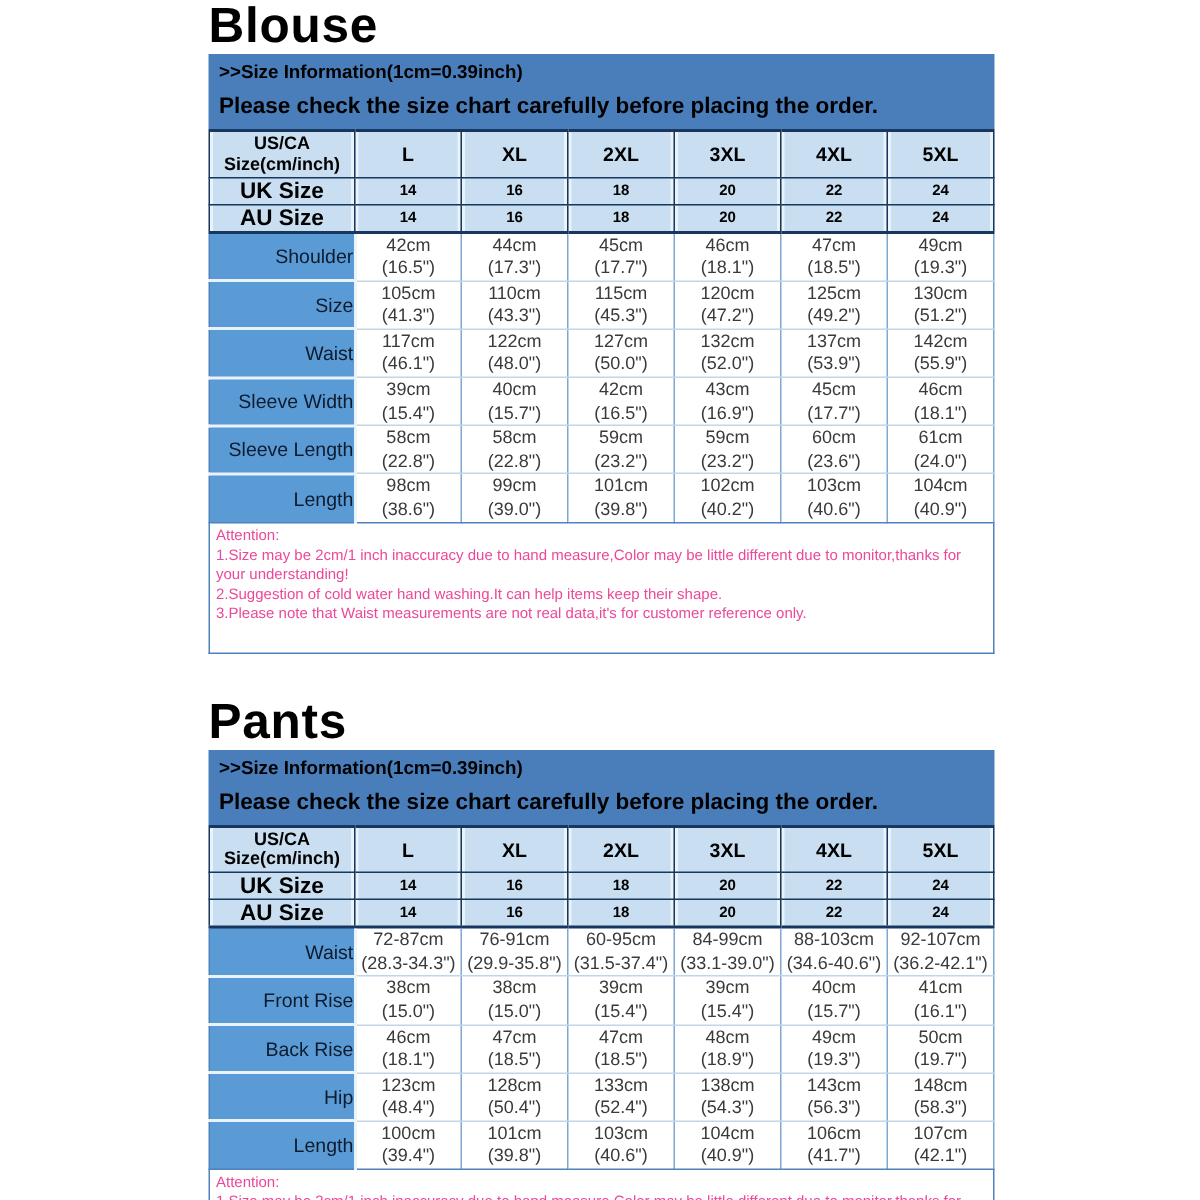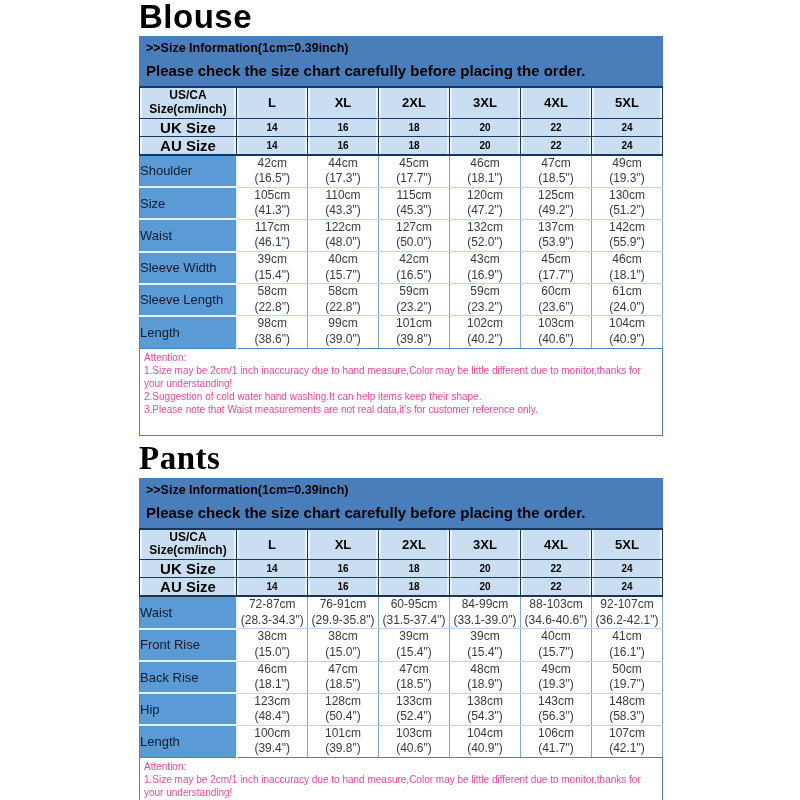--- a/index.html
+++ b/index.html
@@ -9,21 +9,21 @@
     font-family: "Liberation Sans", "DejaVu Sans", sans-serif;
     color: #000;
   }
   .page { width: 700px; height: 800px; background: #fff; }
   .content { margin-left: 139px; width: 524px; padding-top: 0; }
 
   .section-title {
     font-size: 33px; font-weight: bold; color: #000;
     line-height: 1.0; letter-spacing: 0.5px; margin: 0 0 3px 0;
   }
-  .section-title.pants { margin-top: 6px; font-family: Liberation Serif, serif; }
+  .section-title.pants { margin-top: 28px; }
 
   .banner {
     background: #4A7EBB; color: #000000; padding: 5px 7px 7px 7px;
   }
   .banner .line1 { font-size: 12.5px; font-weight: bold; margin-bottom: 7px; }
   .banner .line2 { font-size: 15px; font-weight: bold; }
 
   table.size-table {
     border-collapse: collapse; table-layout: fixed; width: 524px;
     border-left: 1px solid #4F81BD; border-right: 1px solid #4F81BD; border-radius: 16px;
@@ -42,21 +42,21 @@
   tr.colhead-row th.corner { font-size: 12px; white-space: pre-line; line-height: 1.15; }
   tr.intl-row th { height: 16px; font-size: 15px; }
   tr.intl-row td { height: 16px; font-size: 10px; }
   tr.colhead-row th { border-top: 2px solid #17375E; }
   tr.intl-row.au td, tr.intl-row.au th { border-bottom: 2px solid #17375E; }
 
   
   tr.body-row { height: 31px; }
   tr.body-row th.rowlabel {
     background: #5B9BD5; color: #0D1B2E; font-weight: normal; font-size: 13px;
-    text-align: left; vertical-align: middle;
+    text-align: right; vertical-align: middle;
     border-bottom: 2px solid #EAF2FA; border-right: 2px solid #EAF2FA;
     border-left: 1px solid #4F81BD;
   }
   tr.body-row td.val {
     background: #fff; color: #3A3A3A; font-size: 12px; text-align: center;
     vertical-align: middle; line-height: 1.3;
     border-right: 1px solid #7FA8D0; border-bottom: 1px solid #C2D6EA;
   }
   tr.body-row:last-child td.val, tr.body-row:last-child th.rowlabel { border-bottom: 1px solid #4F81BD; }
 

